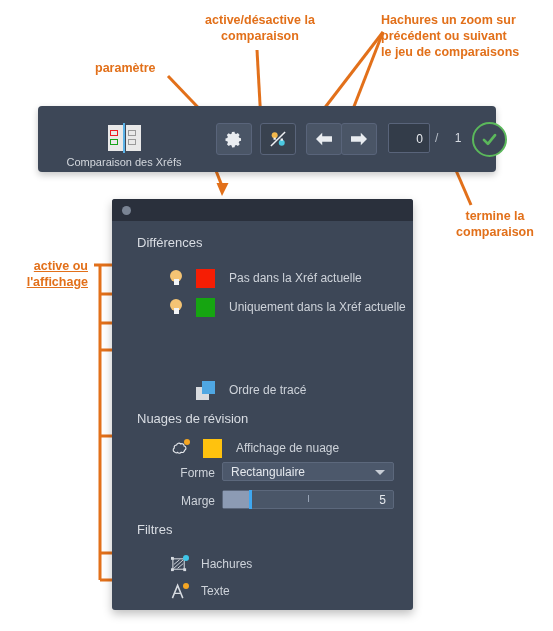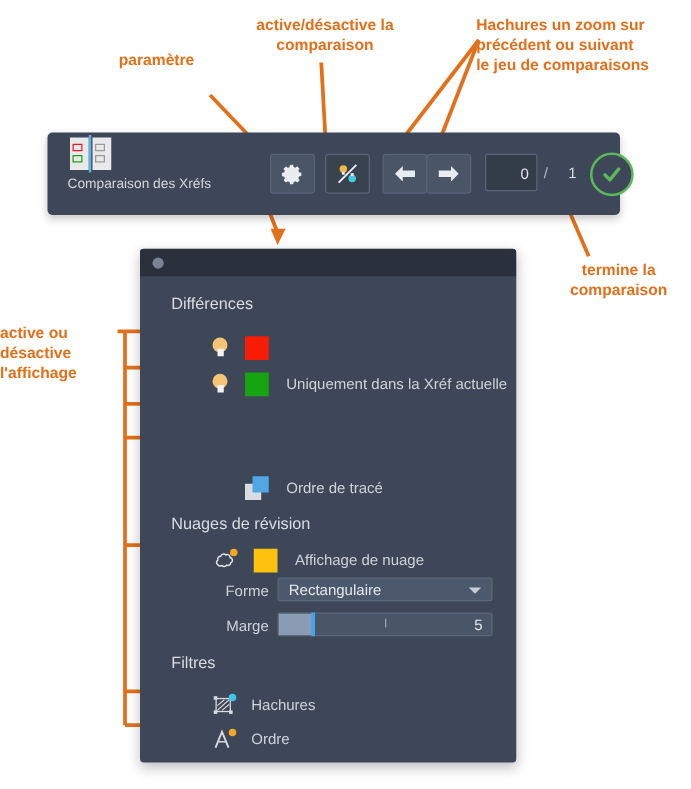--- a/index.html
+++ b/index.html
@@ -15,34 +15,34 @@
   
   .anno{
     position:absolute;
     color:#E2701A;
     font-weight:bold;
     font-size:12.5px;
     line-height:16px;
     font-family:"Liberation Sans", sans-serif;
   }
   .anno.ctr{text-align:center;}
-  .anno.rt{text-align:left;}
+  .anno.rt{text-align:right;text-decoration:underline;}
 
   svg.lines{position:absolute;left:0;top:0;width:553px;height:631px;pointer-events:none;}
 
   
   .toolbar{
     position:absolute;left:38px;top:106px;width:458px;height:66px;
     background:#3D4757;
     border-radius:4px;
     box-shadow:0 3px 7px rgba(0,0,0,0.22);
   }
   .tb-group{
-    position:absolute;left:16px;top:1px;width:140px;height:58px;
-    display:flex;flex-direction:column;align-items:flex-start;justify-content:flex-start;
+    position:absolute;left:16px;top:16px;width:140px;height:58px;
+    display:flex;flex-direction:column;align-items:center;justify-content:flex-start;
   }
   .xref-icon{
     width:36px;height:28px;position:relative;margin-top:3px;
   }
   .xr-pageL{
     position:absolute;left:2px;top:0;width:15px;height:26px;background:#E9E9E9;
   }
   .xr-pageR{
     position:absolute;left:20px;top:0;width:15px;height:26px;background:#E9E9E9;
   }
@@ -207,21 +207,21 @@
     <path d="M100 265 L100 580" stroke="#E2701A" stroke-width="3" fill="none"></path>
     <path d="M94 265 L164 265" stroke="#E2701A" stroke-width="3" fill="none"></path>
     <path d="M100 294 L164 294" stroke="#E2701A" stroke-width="3" fill="none"></path>
     <path d="M100 323 L164 323" stroke="#E2701A" stroke-width="3" fill="none"></path>
     <path d="M100 350 L164 350" stroke="#E2701A" stroke-width="3" fill="none"></path>
     <path d="M100 436 L164 436" stroke="#E2701A" stroke-width="3" fill="none"></path>
     <path d="M100 553 L164 553" stroke="#E2701A" stroke-width="3" fill="none"></path>
     <path d="M100 580 L164 580" stroke="#E2701A" stroke-width="3" fill="none"></path>
   </svg>
 
-  <div class="anno" style="left:95px;top:40px;width:110px;text-align:left;">
+  <div class="anno" style="left:95px;top:60px;width:110px;text-align:left;">
     <div>paramètre</div>
   </div>
 
   <div class="anno ctr" style="left:180px;top:12px;width:160px;">
     <div>active/désactive la</div>
     <div>comparaison</div>
   </div>
 
   <div class="anno" style="left:381px;top:12px;width:168px;text-align:left;">
     <div>Hachures un zoom sur</div>
@@ -229,21 +229,20 @@
     <div>le jeu de comparaisons</div>
   </div>
 
   <div class="anno ctr" style="left:440px;top:208px;width:110px;">
     <div>termine la</div>
     <div>comparaison</div>
   </div>
 
   <div class="anno rt" style="left:0px;top:258px;width:88px;">
     <div>active ou</div>
-    <div>désactive</div>
     <div>l'affichage</div>
   </div>
 
   <div class="toolbar">
 
     <div class="tb-group">
       <div class="xref-icon">
         <div class="xr-pageL"></div>
         <div class="xr-pageR"></div>
         <div class="xr-sq xr-red"></div>
@@ -303,20 +302,21 @@
     <div class="panel-body">
 
       <div class="sec-head" style="left:25px;top:14px;">Différences</div>
 
       <div class="row" style="left:58px;top:46px;">
         <span class="bulb">
           <span class="bulb-top"></span>
           <span class="bulb-base"></span>
         </span>
         <span class="swatch sw-red" style="margin-left:14px;"></span>
+        <span class="row-label" style="margin-left:14px;">Pas dans la Xréf actuelle</span>
       </div>
 
       <div class="row" style="left:58px;top:75px;">
         <span class="bulb">
           <span class="bulb-top"></span>
           <span class="bulb-base"></span>
         </span>
         <span class="swatch sw-green" style="margin-left:14px;"></span>
         <span class="row-label" style="margin-left:14px;">Uniquement dans la Xréf actuelle</span>
       </div>
@@ -378,19 +378,19 @@
       </div>
 
       <div class="row" style="left:58px;top:359px;">
         <span style="position:relative;width:19px;height:17px;flex:0 0 19px;">
           <svg width="19" height="17" viewBox="0 0 20 18">
             <path d="M2.5 16 L8 2.5 L13.5 16" fill="none" stroke="#D7DBE1" stroke-width="1.6"></path>
             <line x1="5" y1="11" x2="11" y2="11" stroke="#D7DBE1" stroke-width="1.4"></line>
           </svg>
           <span class="iconbadge badge-orange" style="right:0px;top:0px;"></span>
         </span>
-        <span class="row-label" style="margin-left:12px;">Ordre</span>
+        <span class="row-label" style="margin-left:12px;">Texte</span>
       </div>
 
     </div>
   </div>
 
 </div>
 
 </body></html>

